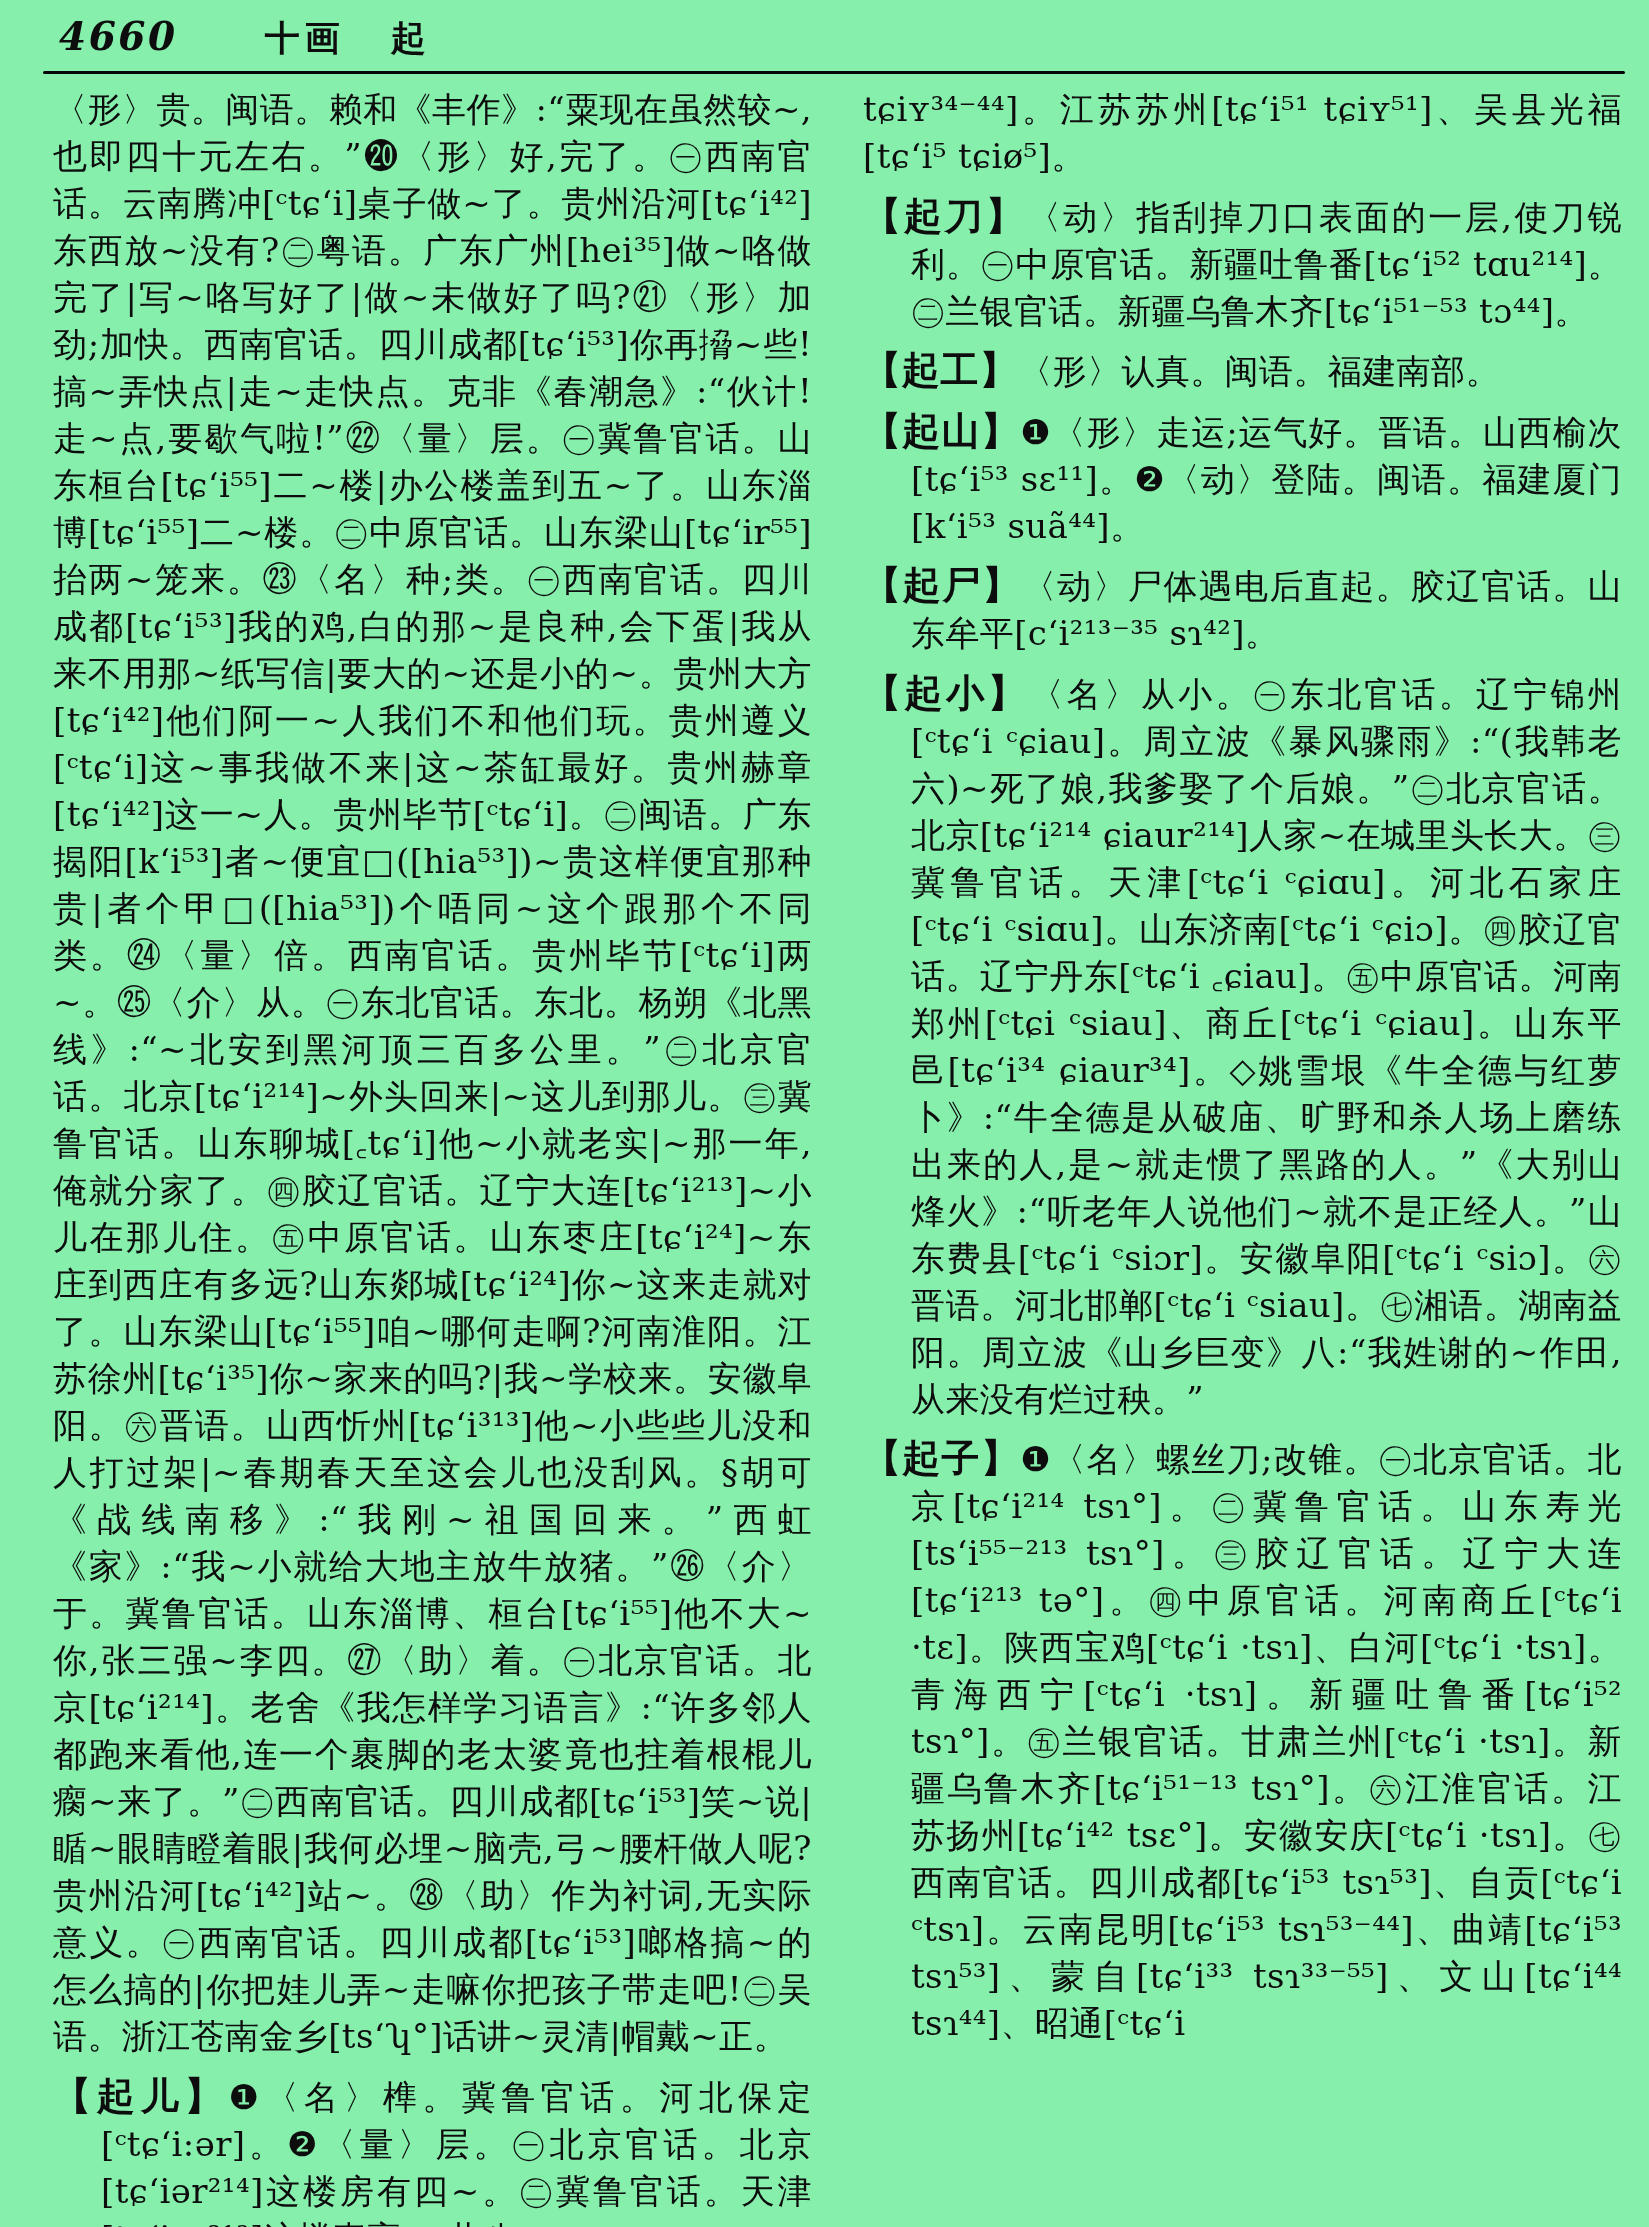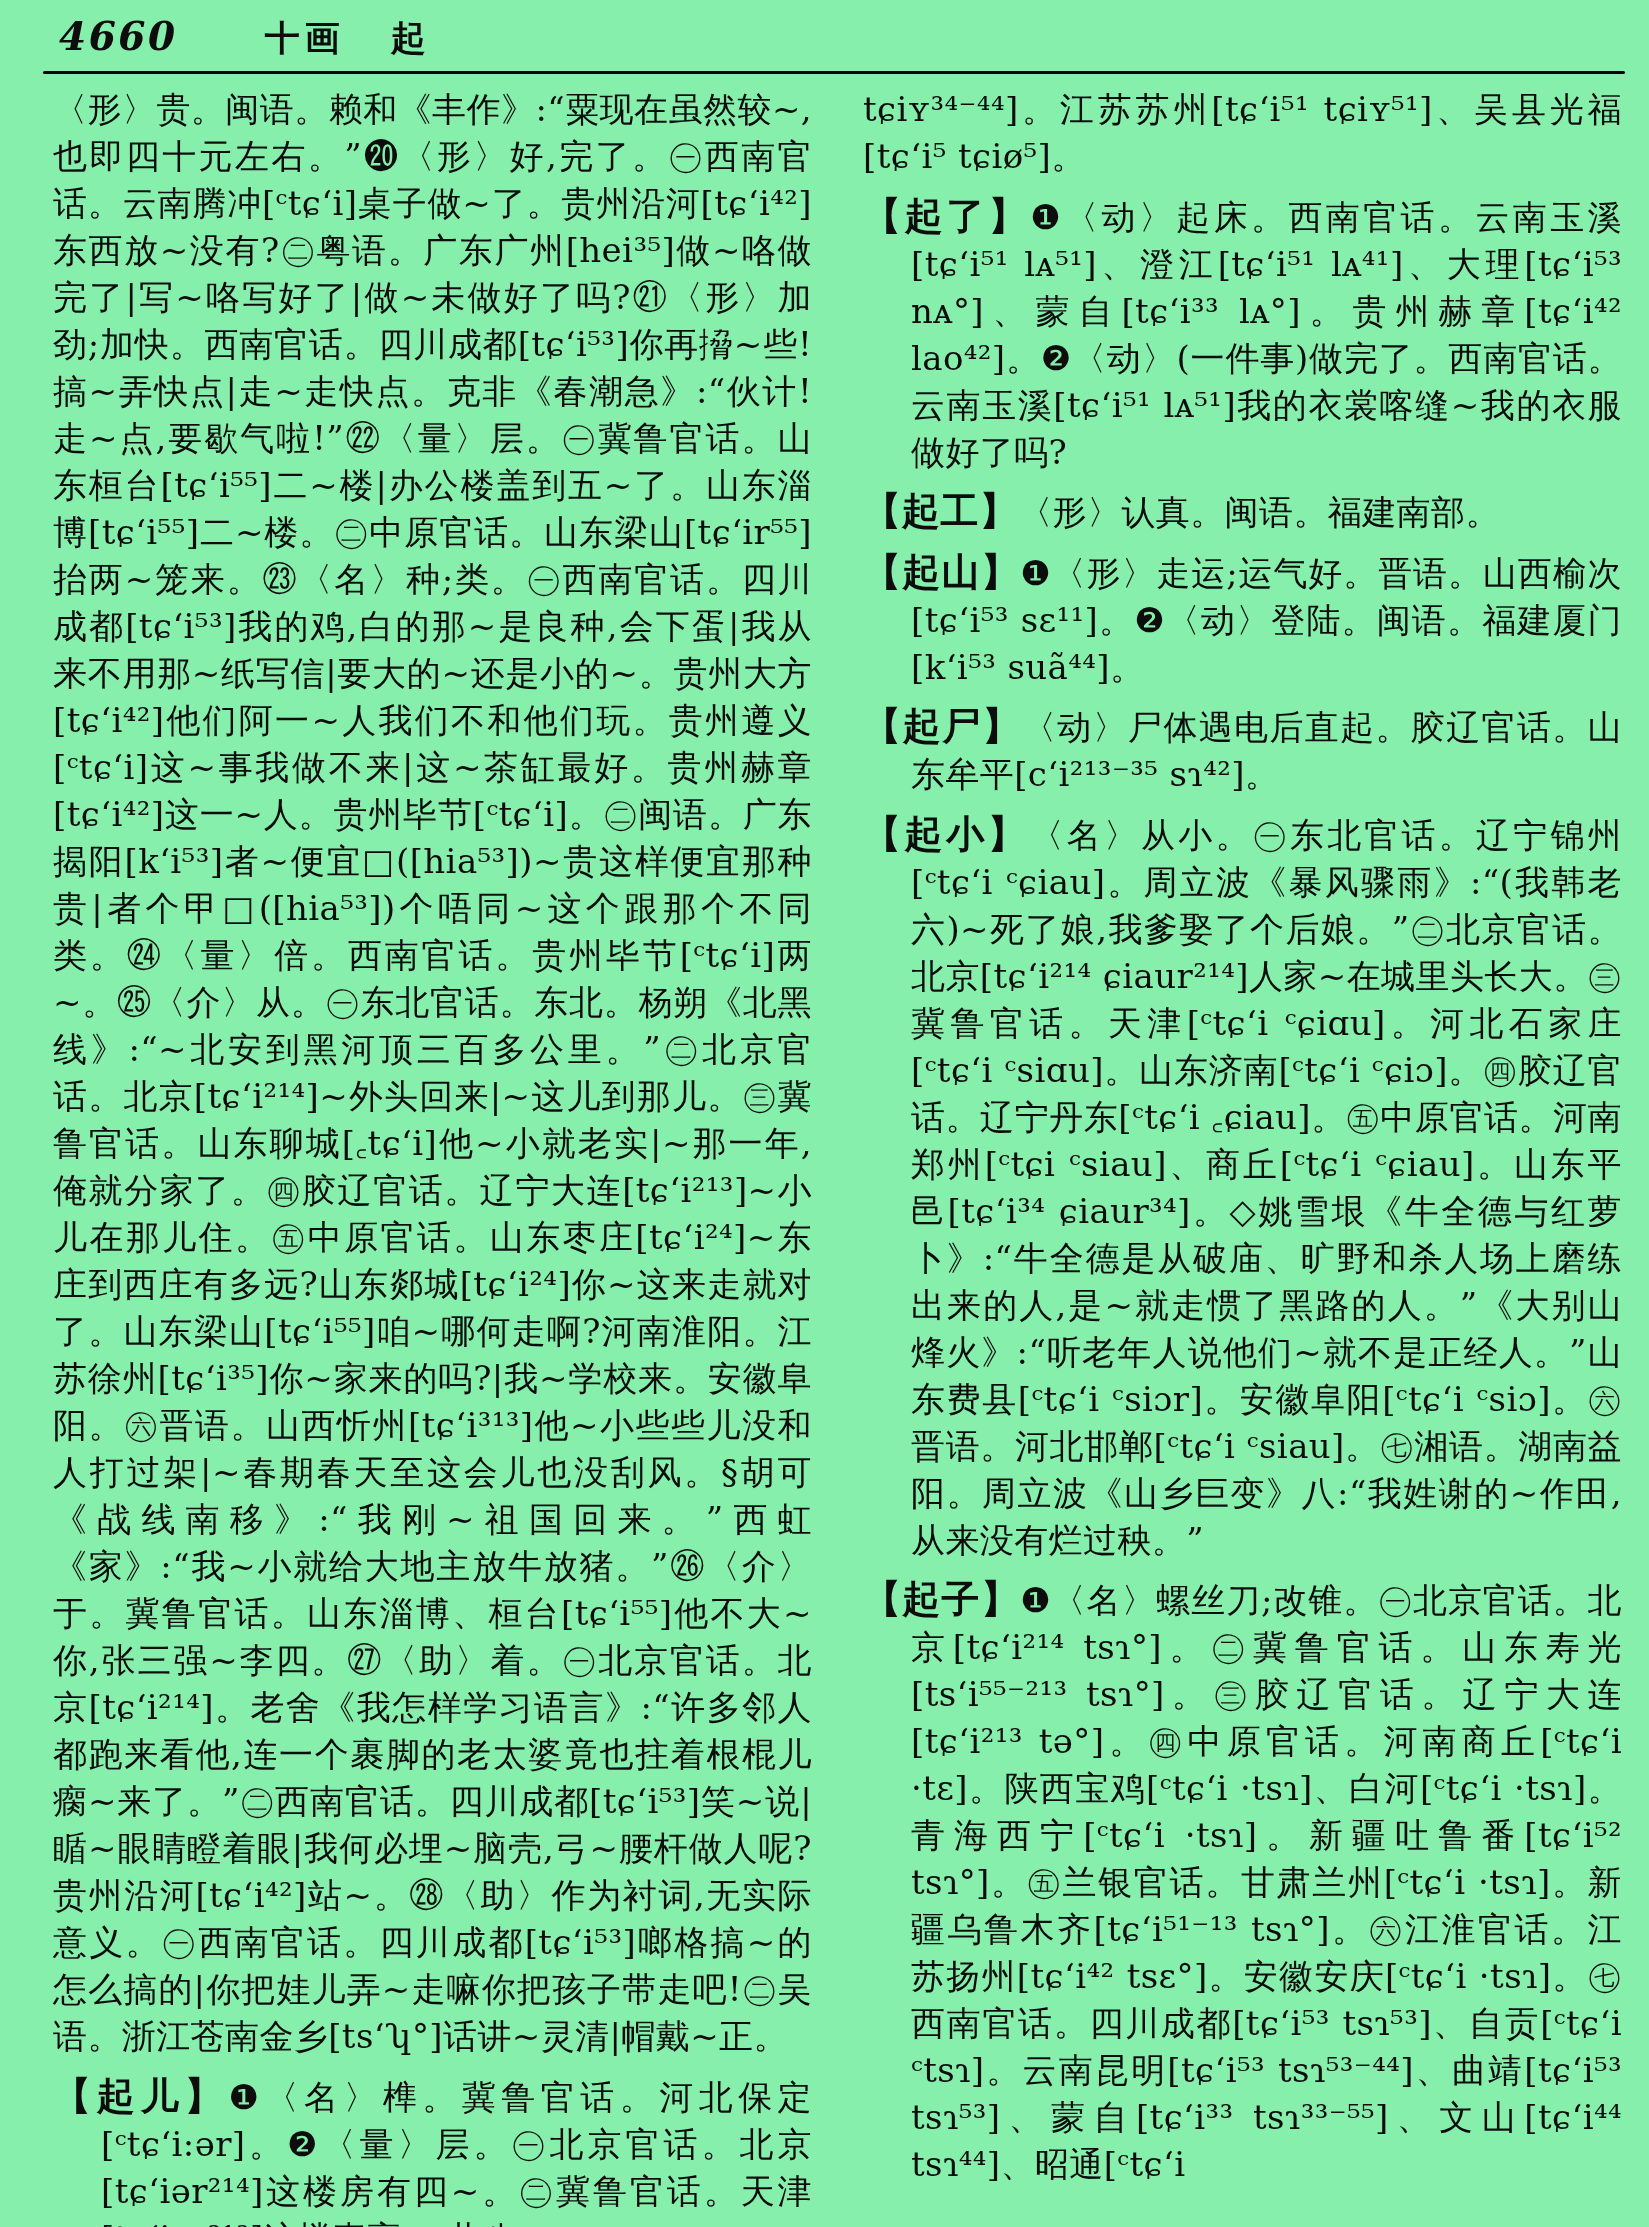--- a/index.html
+++ b/index.html
@@ -80,21 +80,21 @@
     <span class="headchar">起</span>
   </header>
   <div class="rule"></div>
   <main class="columns">
     <div class="column" id="col-left">
         <p class="para"><span>〈形〉贵。闽语。赖和《丰作》:“粟现在虽然较~,也即四十元左右。”⓴〈形〉好,完了。㊀西南官话。云南腾冲[ᶜtɕʻi]桌子做~了。贵州沿河[tɕʻi⁴²]东西放~没有?㊁粤语。广东广州[hei³⁵]做~咯做完了|写~咯写好了|做~未做好了吗?㉑〈形〉加劲;加快。西南官话。四川成都[tɕʻi⁵³]你再搚~些!搞~弄快点|走~走快点。克非《春潮急》:“伙计!走~点,要歇气啦!”㉒〈量〉层。㊀冀鲁官话。山东桓台[tɕʻi⁵⁵]二~楼|办公楼盖到五~了。山东淄博[tɕʻi⁵⁵]二~楼。㊁中原官话。山东梁山[tɕʻir⁵⁵]抬两~笼来。㉓〈名〉种;类。㊀西南官话。四川成都[tɕʻi⁵³]我的鸡,白的那~是良种,会下蛋|我从来不用那~纸写信|要大的~还是小的~。贵州大方[tɕʻi⁴²]他们阿一~人我们不和他们玩。贵州遵义[ᶜtɕʻi]这~事我做不来|这~茶缸最好。贵州赫章[tɕʻi⁴²]这一~人。贵州毕节[ᶜtɕʻi]。㊁闽语。广东揭阳[kʻi⁵³]者~便宜□([hia⁵³])~贵这样便宜那种贵|者个甲□([hia⁵³])个唔同~这个跟那个不同类。㉔〈量〉倍。西南官话。贵州毕节[ᶜtɕʻi]两~。㉕〈介〉从。㊀东北官话。东北。杨朔《北黑线》:“~北安到黑河顶三百多公里。”㊁北京官话。北京[tɕʻi²¹⁴]~外头回来|~这儿到那儿。㊂冀鲁官话。山东聊城[꜀tɕʻi]他~小就老实|~那一年,俺就分家了。㊃胶辽官话。辽宁大连[tɕʻi²¹³]~小儿在那儿住。㊄中原官话。山东枣庄[tɕʻi²⁴]~东庄到西庄有多远?山东郯城[tɕʻi²⁴]你~这来走就对了。山东梁山[tɕʻi⁵⁵]咱~哪何走啊?河南淮阳。江苏徐州[tɕʻi³⁵]你~家来的吗?|我~学校来。安徽阜阳。㊅晋语。山西忻州[tɕʻi³¹³]他~小些些儿没和人打过架|~春期春天至这会儿也没刮风。§胡可《战线南移》:“我刚~祖国回来。”西虹《家》:“我~小就给大地主放牛放猪。”㉖〈介〉于。冀鲁官话。山东淄博、桓台[tɕʻi⁵⁵]他不大~你,张三强~李四。㉗〈助〉着。㊀北京官话。北京[tɕʻi²¹⁴]。老舍《我怎样学习语言》:“许多邻人都跑来看他,连一个裹脚的老太婆竟也拄着根棍儿瘸~来了。”㊁西南官话。四川成都[tɕʻi⁵³]笑~说|瞃~眼睛瞪着眼|我何必埋~脑壳,弓~腰杆做人呢?贵州沿河[tɕʻi⁴²]站~。㉘〈助〉作为衬词,无实际意义。㊀西南官话。四川成都[tɕʻi⁵³]啷格搞~的怎么搞的|你把娃儿弄~走嘛你把孩子带走吧!㊁吴语。浙江苍南金乡[tsʻʮ°]话讲~灵清|帽戴~正。</span></p>
         <p class="para entry"><span class="headword">【起儿】</span><span>❶〈名〉榫。冀鲁官话。河北保定[ᶜtɕʻi:ər]。❷〈量〉层。㊀北京官话。北京[tɕʻiər²¹⁴]这楼房有四~。㊁冀鲁官话。天津[tɕʻiər²¹³]这楼真高,一共八~。</span></p>
       </div>
     <div class="column" id="col-right">
         <p class="para"><span>tɕiʏ³⁴⁻⁴⁴]。江苏苏州[tɕʻi⁵¹ tɕiʏ⁵¹]、吴县光福[tɕʻi⁵ tɕiø⁵]。</span></p>
-        <p class="para entry"><span class="headword">【起了】</span><span>❶〈动〉起床。西南官话。云南玉溪[tɕʻi⁵¹ lᴀ⁵¹]、澄江[tɕʻi⁵¹ lᴀ⁴¹]、大理[tɕʻi⁵³ nᴀ°]、蒙自[tɕʻi³³ lᴀ°]。贵州赫章[tɕʻi⁴² lao⁴²]。❷〈动〉(一件事)做完了。西南官话。云南玉溪[tɕʻi⁵¹ lᴀ⁵¹]我的衣裳喀缝~我的衣服做好了吗?</span></p>
+        <p class="para entry"><span class="headword">【起刀】</span><span>〈动〉指刮掉刀口表面的一层,使刀锐利。㊀中原官话。新疆吐鲁番[tɕʻi⁵² tɑu²¹⁴]。㊁兰银官话。新疆乌鲁木齐[tɕʻi⁵¹⁻⁵³ tɔ⁴⁴]。</span></p>
         <p class="para entry"><span class="headword">【起工】</span><span>〈形〉认真。闽语。福建南部。</span></p>
         <p class="para entry"><span class="headword">【起山】</span><span>❶〈形〉走运;运气好。晋语。山西榆次[tɕʻi⁵³ sɛ¹¹]。❷〈动〉登陆。闽语。福建厦门[kʻi⁵³ suã⁴⁴]。</span></p>
         <p class="para entry"><span class="headword">【起尸】</span><span>〈动〉尸体遇电后直起。胶辽官话。山东牟平[cʻi²¹³⁻³⁵ sɿ⁴²]。</span></p>
         <p class="para entry"><span class="headword">【起小】</span><span>〈名〉从小。㊀东北官话。辽宁锦州[ᶜtɕʻi ᶜɕiau]。周立波《暴风骤雨》:“(我韩老六)~死了娘,我爹娶了个后娘。”㊁北京官话。北京[tɕʻi²¹⁴ ɕiaur²¹⁴]人家~在城里头长大。㊂冀鲁官话。天津[ᶜtɕʻi ᶜɕiɑu]。河北石家庄[ᶜtɕʻi ᶜsiɑu]。山东济南[ᶜtɕʻi ᶜɕiɔ]。㊃胶辽官话。辽宁丹东[ᶜtɕʻi ꜀ɕiau]。㊄中原官话。河南郑州[ᶜtɕi ᶜsiau]、商丘[ᶜtɕʻi ᶜɕiau]。山东平邑[tɕʻi³⁴ ɕiaur³⁴]。◇姚雪垠《牛全德与红萝卜》:“牛全德是从破庙、旷野和杀人场上磨练出来的人,是~就走惯了黑路的人。”《大别山烽火》:“听老年人说他们~就不是正经人。”山东费县[ᶜtɕʻi ᶜsiɔr]。安徽阜阳[ᶜtɕʻi ᶜsiɔ]。㊅晋语。河北邯郸[ᶜtɕʻi ᶜsiau]。㊆湘语。湖南益阳。周立波《山乡巨变》八:“我姓谢的~作田,从来没有烂过秧。”</span></p>
         <p class="para entry"><span class="headword">【起子】</span><span>❶〈名〉螺丝刀;改锥。㊀北京官话。北京[tɕʻi²¹⁴ tsɿ°]。㊁冀鲁官话。山东寿光[tsʻi⁵⁵⁻²¹³ tsɿ°]。㊂胶辽官话。辽宁大连[tɕʻi²¹³ tə°]。㊃中原官话。河南商丘[ᶜtɕʻi ·tɛ]。陕西宝鸡[ᶜtɕʻi ·tsɿ]、白河[ᶜtɕʻi ·tsɿ]。青海西宁[ᶜtɕʻi ·tsɿ]。新疆吐鲁番[tɕʻi⁵² tsɿ°]。㊄兰银官话。甘肃兰州[ᶜtɕʻi ·tsɿ]。新疆乌鲁木齐[tɕʻi⁵¹⁻¹³ tsɿ°]。㊅江淮官话。江苏扬州[tɕʻi⁴² tsɛ°]。安徽安庆[ᶜtɕʻi ·tsɿ]。㊆西南官话。四川成都[tɕʻi⁵³ tsɿ⁵³]、自贡[ᶜtɕʻi ᶜtsɿ]。云南昆明[tɕʻi⁵³ tsɿ⁵³⁻⁴⁴]、曲靖[tɕʻi⁵³ tsɿ⁵³]、蒙自[tɕʻi³³ tsɿ³³⁻⁵⁵]、文山[tɕʻi⁴⁴ tsɿ⁴⁴]、昭通[ᶜtɕʻi</span></p>
       </div>
   </main>
 </div>
 
 

